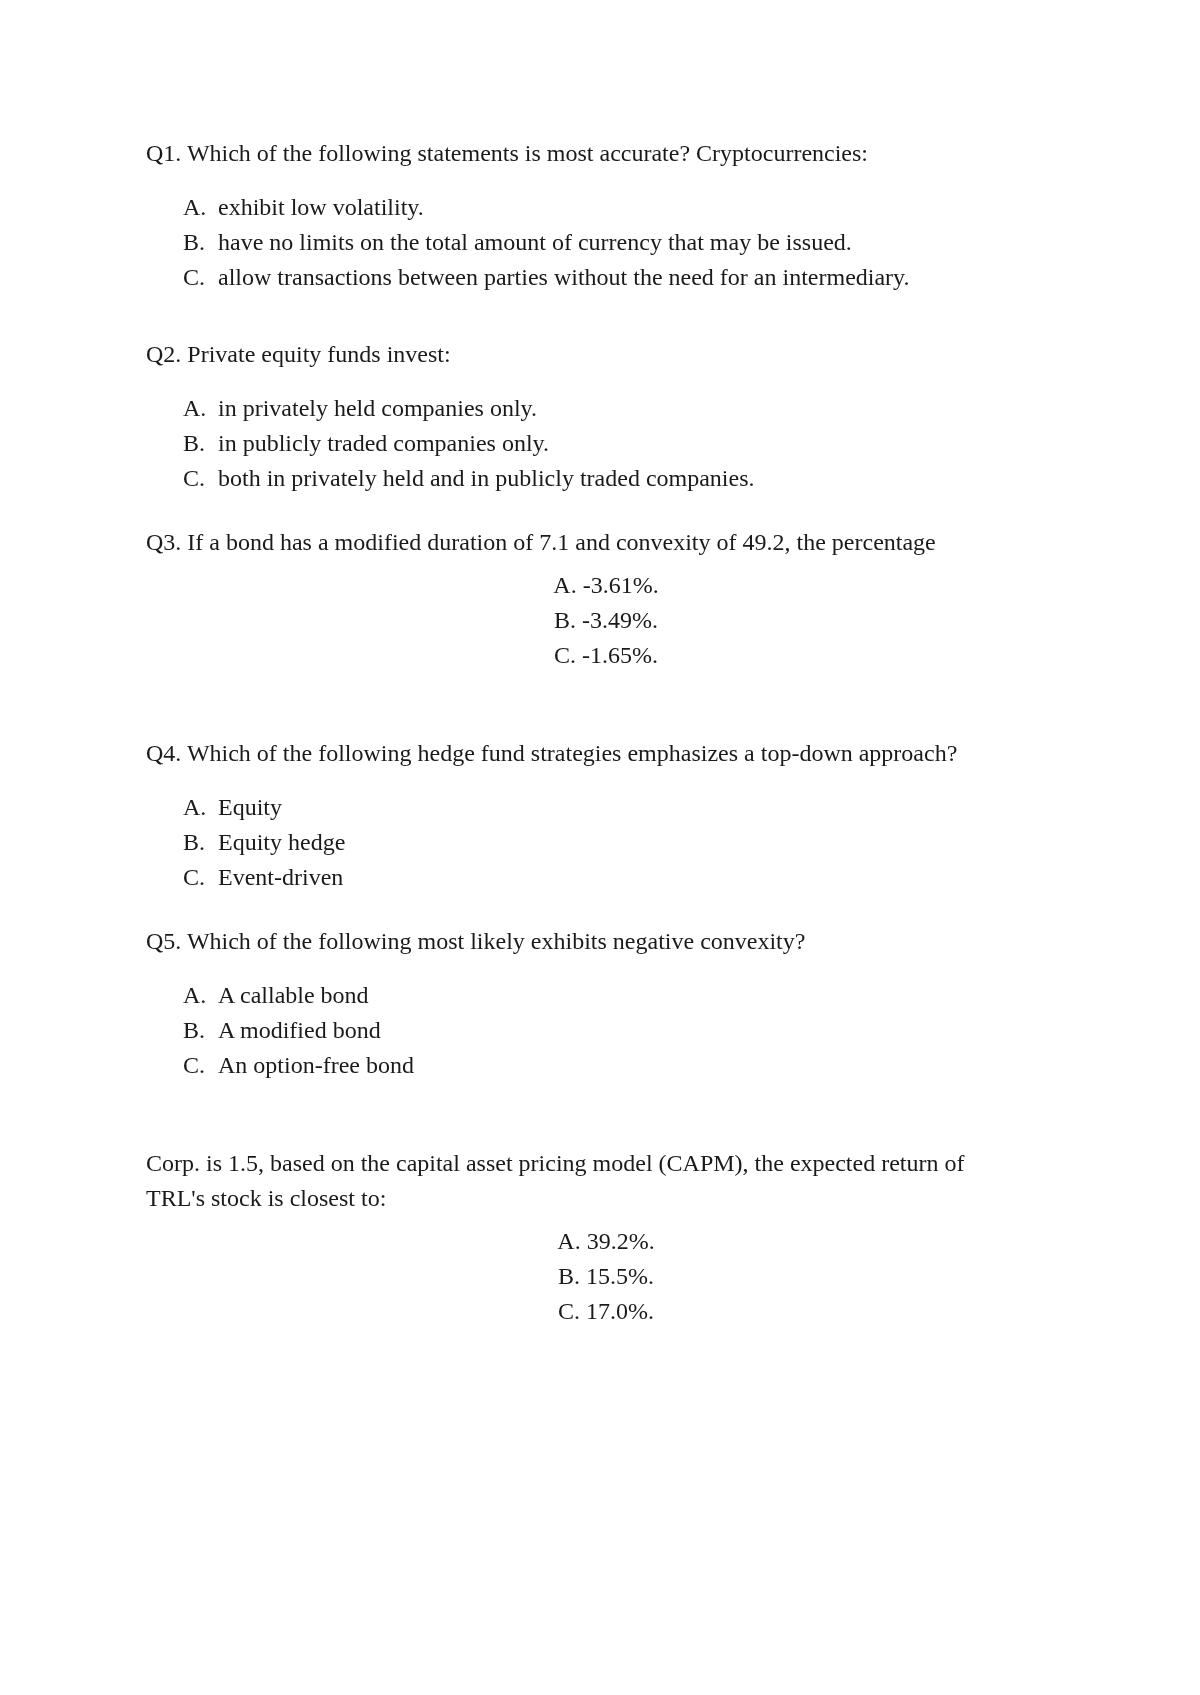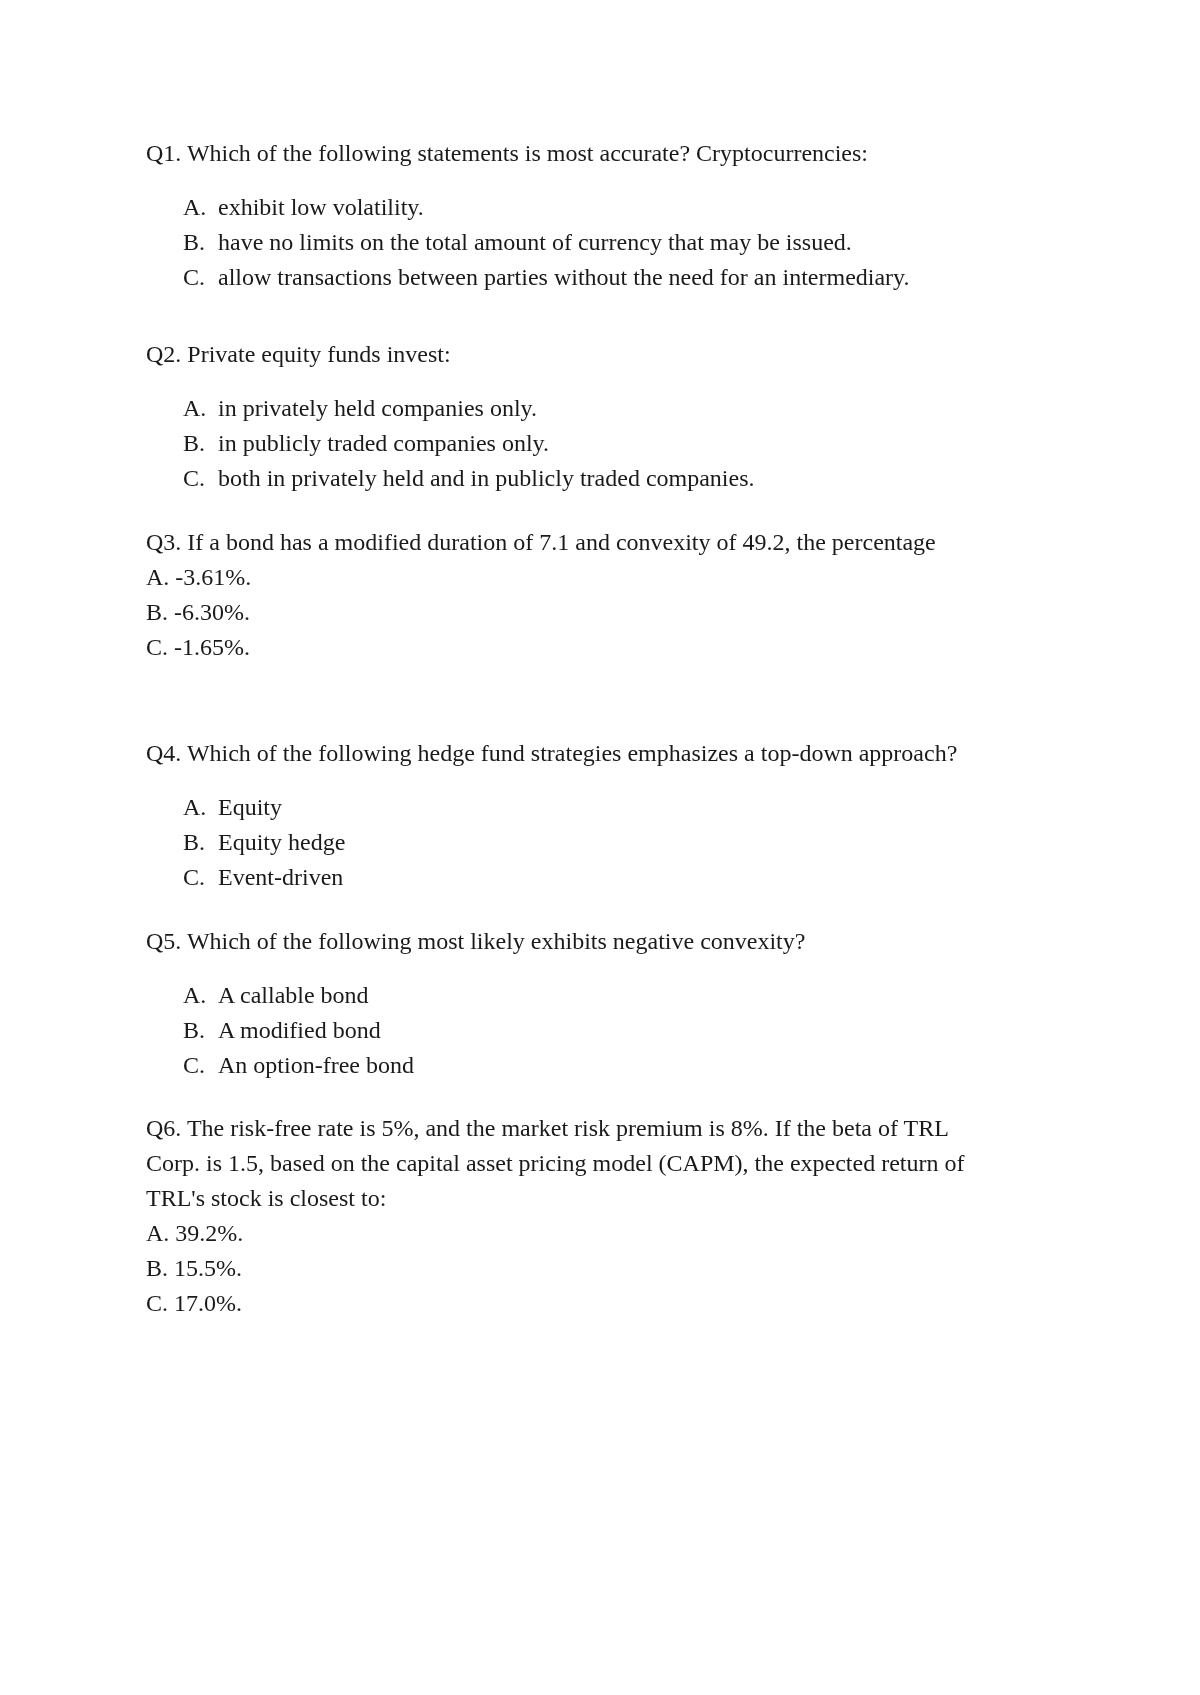--- a/index.html
+++ b/index.html
@@ -4,21 +4,21 @@
 <style>
   html, body { margin: 0; padding: 0; background: #ffffff; }
   body { width: 1200px; height: 1695px; position: relative; overflow: hidden;
          font-family: "Liberation Serif", "DejaVu Serif", serif; color: #1a1a1a; font-size: 24px; }
   .page { position: absolute; left: 0; top: 4px; width: 1200px; height: 1695px; }
   .q { position: absolute; left: 146px; width: 920px; line-height: 35px; }
   .stem { margin: 0; }
   .opts-indent { list-style: none; margin: 0; padding: 0; }
   .opts-indent li { position: relative; padding-left: 72px; line-height: 35px; }
   .opts-indent li .lbl { position: absolute; left: 37px; }
-  .opts-flat { margin: 0; padding: 0; list-style: none; }
+  .opts-flat { margin: 8px; padding: 0; list-style: none; text-align: center; }
   .opts-flat li { line-height: 35px; }
 </style>
 </head>
 <body>
 
 <div class="page">
 
   <div class="q" style="top:132px;">
     <p class="stem">Q1. Which of the following statements is most accurate? Cryptocurrencies:</p>
     <ul class="opts-indent" style="margin-top:19px;">
@@ -36,21 +36,21 @@
       <li><span class="lbl">C.</span><span>both in privately held and in publicly traded companies.</span></li>
     </ul>
   </div>
 
   <div class="q" style="top:521px;">
     <p class="stem">
       <span>Q3. If a bond has a modified duration of 7.1 and convexity of 49.2, the percentage</span><br>
     </p>
     <ul class="opts-flat">
       <li>A. -3.61%.</li>
-      <li>B. -6.30%.</li>
+      <li>B. -3.49%.</li>
       <li>C. -1.65%.</li>
     </ul>
   </div>
 
   <div class="q" style="top:732px;">
     <p class="stem">Q4. Which of the following hedge fund strategies emphasizes a top-down approach?</p>
     <ul class="opts-indent" style="margin-top:19px;">
       <li><span class="lbl">A.</span><span>Equity</span></li>
       <li><span class="lbl">B.</span><span>Equity hedge</span></li>
       <li><span class="lbl">C.</span><span>Event-driven</span></li>
@@ -61,21 +61,21 @@
     <p class="stem">Q5. Which of the following most likely exhibits negative convexity?</p>
     <ul class="opts-indent" style="margin-top:19px;">
       <li><span class="lbl">A.</span><span>A callable bond</span></li>
       <li><span class="lbl">B.</span><span>A modified bond</span></li>
       <li><span class="lbl">C.</span><span>An option-free bond</span></li>
     </ul>
   </div>
 
   <div class="q" style="top:1107px;">
     <p class="stem">
-      <span>Q6. The risk-free rate is 5%, and the market risk premium is 8%. If the beta of TRL</span><br>
+      <br>
       <span>Corp. is 1.5, based on the capital asset pricing model (CAPM), the expected return of</span><br>
       <span>TRL's stock is closest to:</span>
     </p>
     <ul class="opts-flat">
       <li>A. 39.2%.</li>
       <li>B. 15.5%.</li>
       <li>C. 17.0%.</li>
     </ul>
   </div>
 

